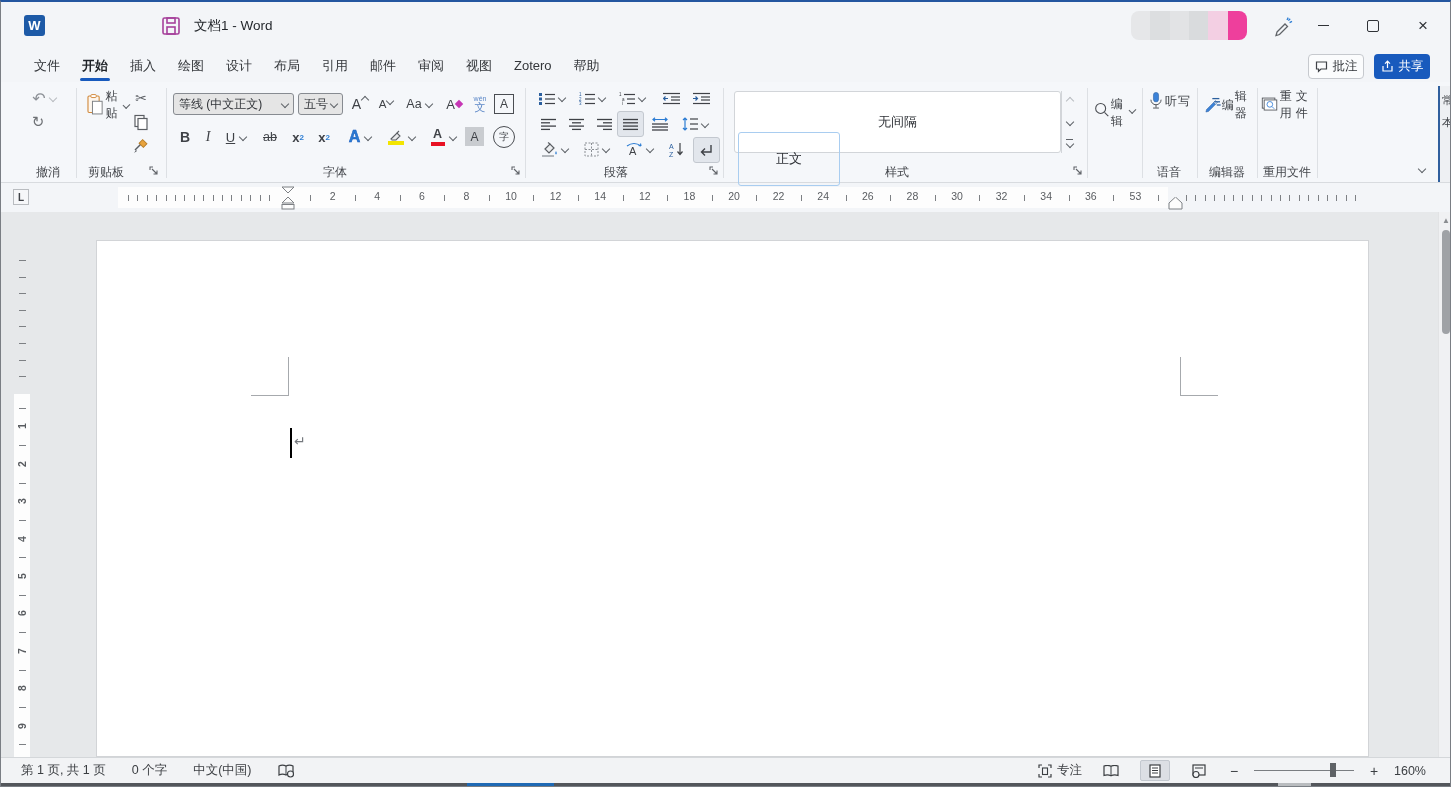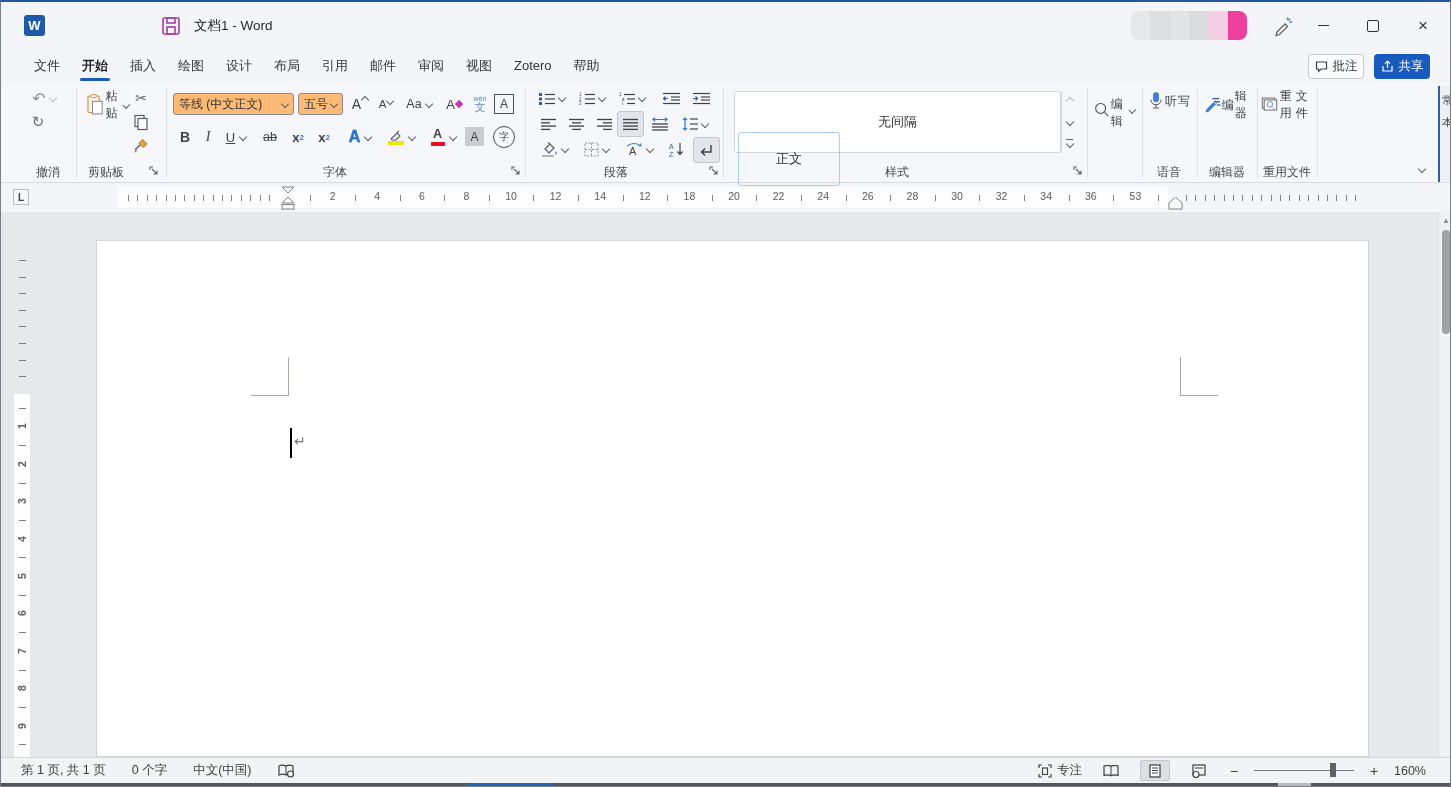--- a/index.html
+++ b/index.html
@@ -38,21 +38,21 @@
   
   .ribbon{position:absolute;left:0;top:80px;width:1451px;height:101px;background:#f5f7fa;border-bottom:1px solid #d8dbdf;box-sizing:border-box;}
   .vdiv{position:absolute;top:6px;width:1px;height:90px;background:#dde0e4;}
   .glabel{position:absolute;top:82px;font-size:12px;color:#44474c;transform:translateX(-50%);white-space:nowrap;}
   .launcher{position:absolute;top:84px;width:10px;height:10px;}
   .cv{width:5px;height:5px;border-right:1.2px solid #5f6368;border-bottom:1.2px solid #5f6368;transform:rotate(45deg);display:inline-block;}
   .cv.up{transform:rotate(225deg);}
   .cv.lite{border-color:#b9bcc0;}
   .rbtn{position:absolute;display:flex;align-items:center;justify-content:center;color:#3f4247;}
   .sel{background:#e2e6ec;border:1px solid #c3c8cf;border-radius:3px;box-sizing:border-box;}
-  .combo{position:absolute;height:22px;background:#fdba74;border:1px solid #878b91;border-radius:3px;display:flex;align-items:center;
+  .combo{position:absolute;height:22px;background:#e5e5e5;border:1px solid #878b91;border-radius:3px;display:flex;align-items:center;
          justify-content:space-between;font-size:12px;color:#2f3237;padding:0 5px;box-sizing:border-box;}
   .bigbtn{position:absolute;display:flex;flex-direction:row;align-items:center;font-size:12px;color:#3f4247;gap:1px;}
   .stylebox{position:absolute;left:733px;top:9px;width:327px;height:62px;background:#fff;border:1px solid #d2d5d9;border-radius:3px;box-sizing:border-box;}
   .stylecard{position:absolute;top:3px;height:54px;display:flex;align-items:center;justify-content:center;font-size:13px;color:#2f3237;border-radius:3px;box-sizing:border-box;}
   .stylecard.current{border:1.5px solid #a9cdf0;}
   .style-arrows{position:absolute;left:1060px;top:9px;width:16px;height:62px;border-left:1px solid #d2d5d9;display:flex;flex-direction:column;box-sizing:border-box;}
   .style-arrows > div{flex:1;display:flex;align-items:center;justify-content:center;flex-direction:column;}
   .morebar{width:7px;height:1.2px;background:#5f6368;margin-bottom:1px;}
   
   .hruler{position:absolute;left:0;top:183px;width:1451px;height:27px;}

